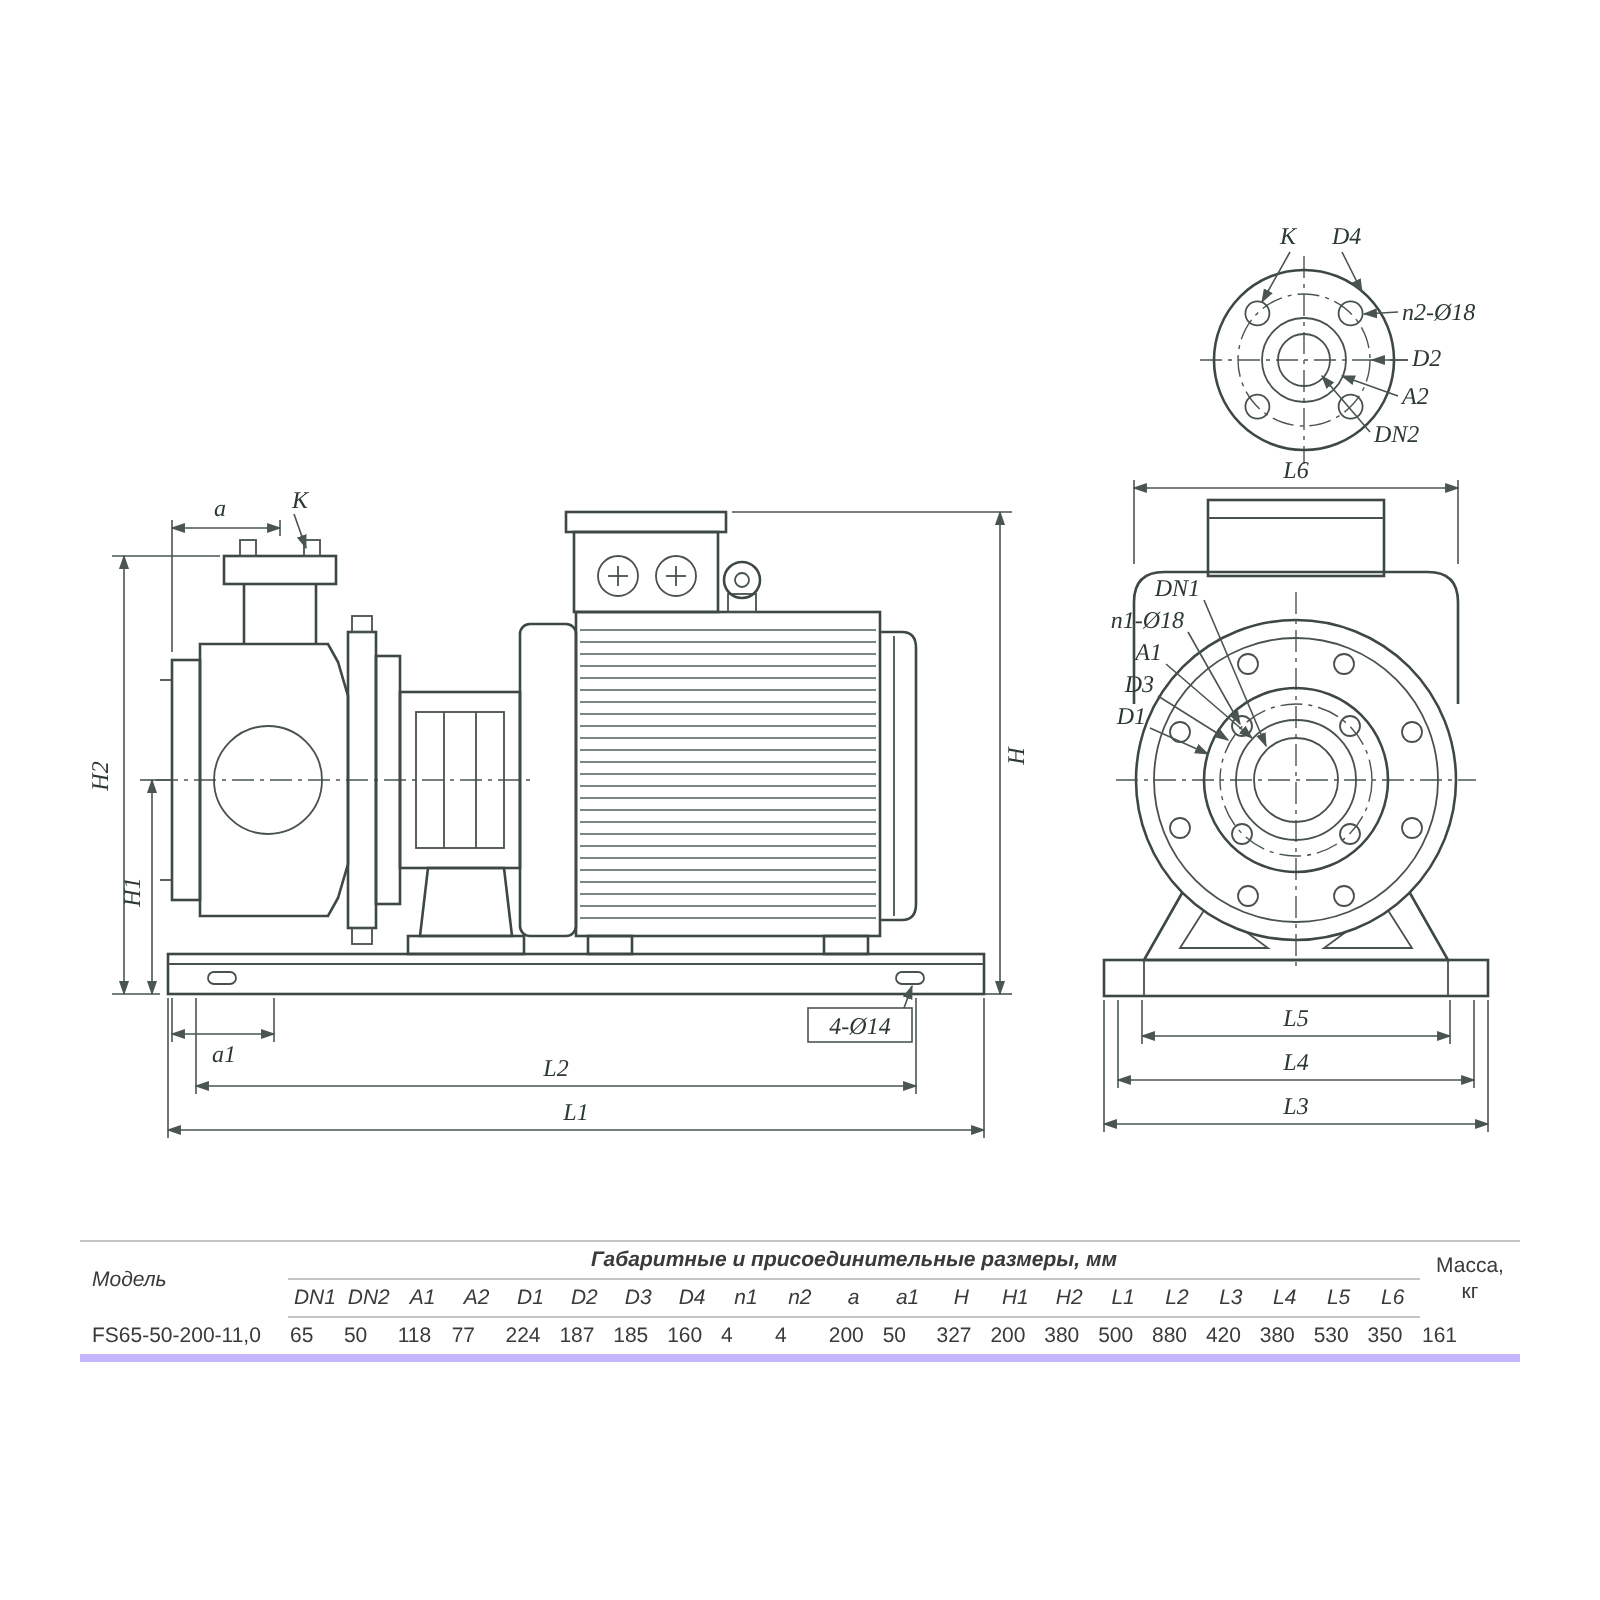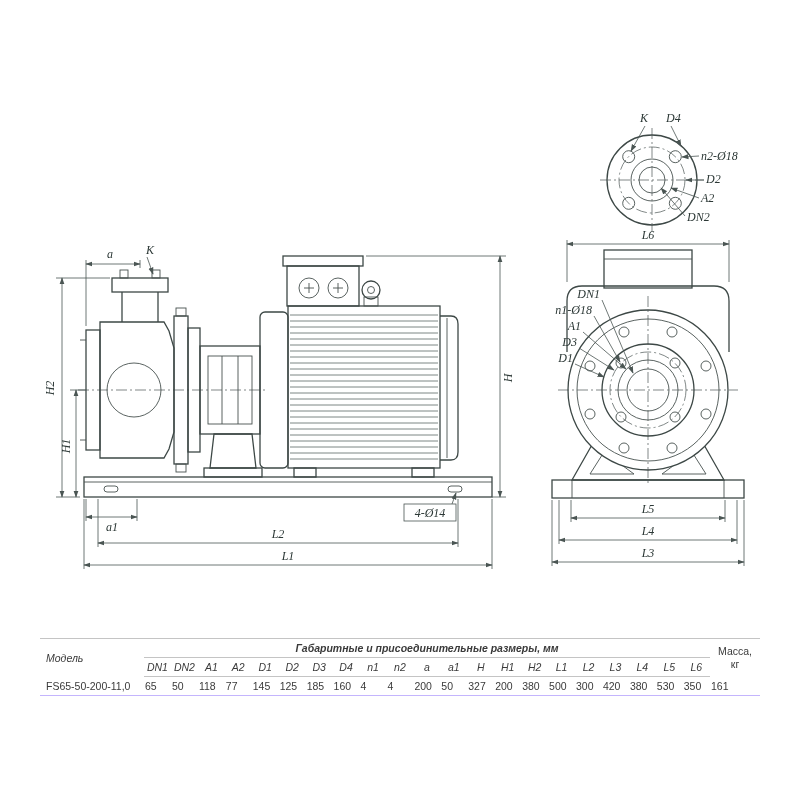--- a/index.html
+++ b/index.html
@@ -6,28 +6,28 @@
   .page{position:relative;width:800px;height:800px;overflow:hidden;background:#fff}
   svg.drawing{position:absolute;left:0;top:0}
   .ol{fill:none;stroke:#3d4846;stroke-width:1.3}
   .olw{fill:#fff;stroke:#3d4846;stroke-width:1.3}
   .ol2{fill:none;stroke:#47514f;stroke-width:0.9}
   .cut{fill:#fff;stroke:#47514f;stroke-width:0.9}
   .cl{fill:none;stroke:#4a5553;stroke-width:0.7;stroke-dasharray:11 3 2 3}
   .dim{fill:none;stroke:#4a5553;stroke-width:0.8}
   .dimf{fill:#fff;stroke:#4a5553;stroke-width:0.8}
   .dt{font:italic 12px "Liberation Serif",serif;fill:#2c3836}
-  .tablewrap{position:absolute;left:40px;top:638px;width:720px}
+  .tablewrap{position:absolute;left:40px;top:620px;width:720px}
   table{width:100%;border-collapse:collapse;table-layout:fixed;font-size:10.5px;color:#3a3a3a;border-top:1px solid #c4c4c4}
   th,td{font-weight:normal;padding:3px 1px;white-space:nowrap;overflow:hidden;vertical-align:middle}
   th.group{font-style:italic;font-weight:bold;border-bottom:1px solid #c4c4c4}
   tr.cols th{font-style:italic;border-bottom:1px solid #c4c4c4}
   th.model{font-style:italic;text-align:left;padding-left:6px}
   th.mass{line-height:1.2}
-  tbody td{border-bottom:1px solid #c4b5fd}
+  tbody td{border-bottom:4px solid #c4b5fd}
   td.model{text-align:left;padding-left:6px}
 </style>
 </head>
 <body>
 
 <div class="page">
 
 <svg class="drawing" width="800" height="610" viewBox="0 0 800 610">
   <defs>
     <marker id="ae" viewBox="0 0 10 10" refX="9" refY="5" markerWidth="9" markerHeight="9" orient="auto-start-reverse">
@@ -271,33 +271,33 @@
         <th>L6</th>
       </tr>
     </thead>
     <tbody>
       <tr>
         <td class="model">FS65-50-200-11,0</td>
         <td>65</td>
         <td>50</td>
         <td>118</td>
         <td>77</td>
-        <td>145</td>
-        <td>125</td>
+        <td>224</td>
+        <td>187</td>
         <td>185</td>
         <td>160</td>
         <td>4</td>
         <td>4</td>
         <td>200</td>
         <td>50</td>
         <td>327</td>
         <td>200</td>
         <td>380</td>
         <td>500</td>
-        <td>300</td>
+        <td>880</td>
         <td>420</td>
         <td>380</td>
         <td>530</td>
         <td>350</td>
         <td>161</td>
       </tr>
     </tbody>
   </table>
 </div>
 

